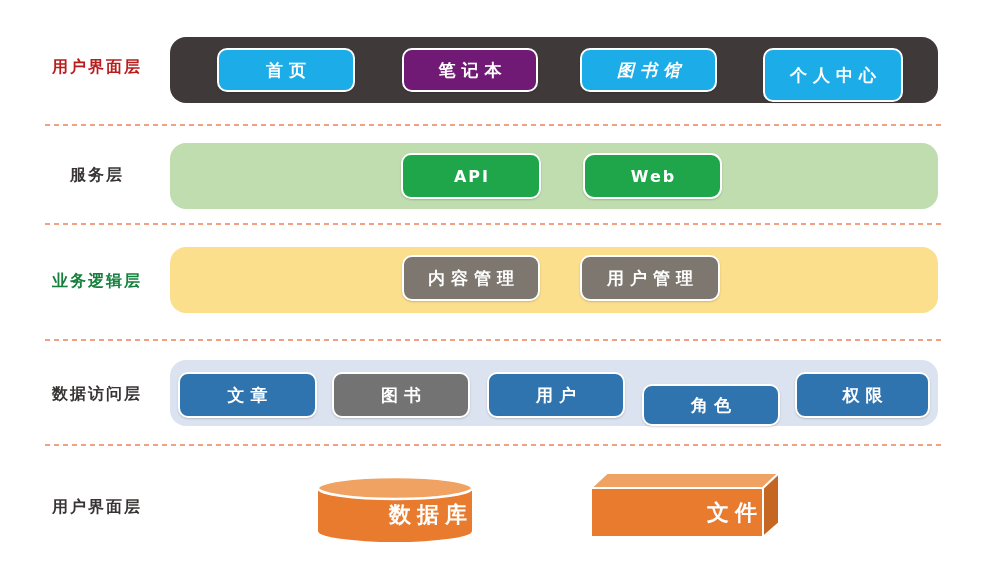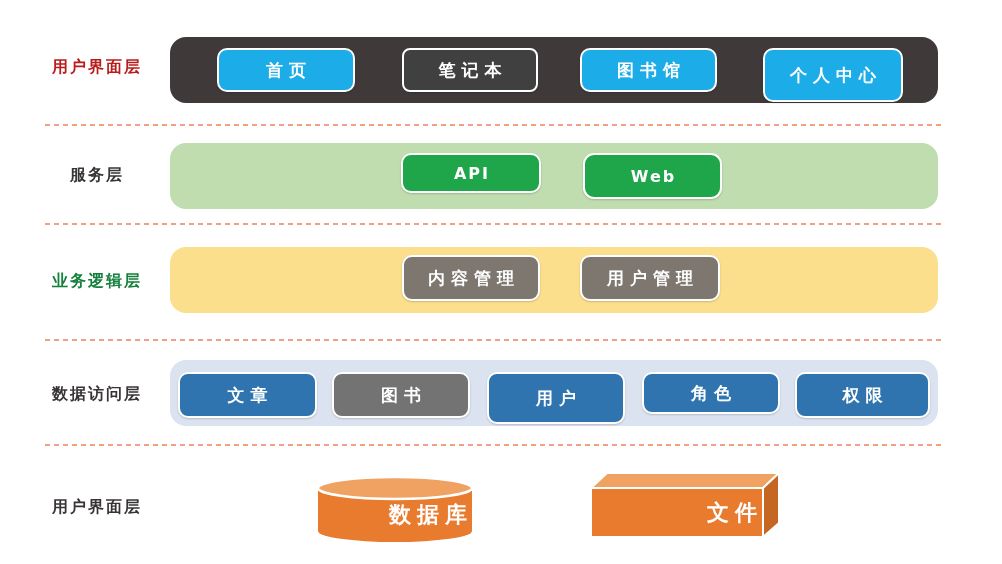--- a/index.html
+++ b/index.html
@@ -36,46 +36,46 @@
   }
 </style>
 </head>
 <body>
 
 <div class="canvas">
 
   <div class="row-label" style="top: 55px; color: #b91c1c;">用户界面层</div>
   <div class="bar" style="top: 37px; background-color: rgb(63, 58, 57);"></div>
   <div class="btn" style="left: 217px; top: 48px; width: 138px; height: 44px; background-color: rgb(28, 172, 232);">首页</div>
-  <div class="btn" style="left: 402px; top: 48px; width: 136px; height: 44px; background-color: #404040; border-radius: 8px;">笔记本</div>
-  <div class="btn" style="left: 580px; top: 48px; width: 137px; height: 44px; background-color: rgb(28, 172, 232);">图书馆</div>
+  <div class="btn" style="left: 402px; top: 48px; width: 136px; height: 44px; background-color: #701a75;">笔记本</div>
+  <div class="btn" style="left: 580px; top: 48px; width: 137px; height: 44px; background-color: rgb(28, 172, 232); font-style: italic;">图书馆</div>
   <div class="btn" style="left: 763px; top: 48px; width: 140px; height: 54px; background-color: rgb(28, 172, 232);">个人中心</div>
 
   <div class="sep" style="top: 124px; color: rgb(241, 161, 131);"></div>
 
   <div class="row-label" style="top: 163px; color: rgb(56, 52, 52);">服务层</div>
   <div class="bar" style="top: 143px; background-color: rgb(191, 221, 174);"></div>
-  <div class="btn latin" style="left: 401px; top: 153px; width: 140px; height: 40px; background-color: rgb(31, 166, 75); text-align: center;">API</div>
+  <div class="btn latin" style="left: 401px; top: 153px; width: 140px; height: 46px; background-color: rgb(31, 166, 75); text-align: center;">API</div>
   <div class="btn latin" style="left: 583px; top: 153px; width: 139px; height: 46px; background-color: rgb(31, 166, 75); border-radius: 11px;">Web</div>
 
   <div class="sep" style="top: 223px; color: rgb(241, 161, 131);"></div>
 
   <div class="row-label" style="top: 269px; color: #15803d;">业务逻辑层</div>
   <div class="bar" style="top: 247px; background-color: rgb(251, 223, 141);"></div>
   <div class="btn" style="left: 402px; top: 255px; width: 138px; height: 46px; background-color: rgb(125, 119, 112);">内容管理</div>
   <div class="btn" style="left: 580px; top: 255px; width: 140px; height: 46px; background-color: rgb(125, 119, 112);">用户管理</div>
 
   <div class="sep" style="top: 339px; color: rgb(241, 161, 131);"></div>
 
   <div class="row-label" style="top: 382px; color: rgb(56, 52, 52);">数据访问层</div>
   <div class="bar" style="top: 360px; background-color: rgb(220, 227, 240);"></div>
   <div class="btn" style="left: 178px; top: 372px; width: 139px; height: 46px; background-color: rgb(47, 116, 174);">文章</div>
   <div class="btn" style="left: 332px; top: 372px; width: 138px; height: 46px; background-color: #737373;">图书</div>
-  <div class="btn" style="left: 487px; top: 372px; width: 138px; height: 52px; background-color: rgb(47, 116, 174);">用户</div>
-  <div class="btn" style="left: 642px; top: 372px; width: 138px; height: 42px; background-color: rgb(47, 116, 174);">角色</div>
+  <div class="btn" style="left: 487px; top: 372px; width: 138px; height: 46px; background-color: rgb(47, 116, 174);">用户</div>
+  <div class="btn" style="left: 642px; top: 384px; width: 138px; height: 42px; background-color: rgb(47, 116, 174);">角色</div>
   <div class="btn" style="left: 795px; top: 372px; width: 135px; height: 46px; background-color: rgb(47, 116, 174);">权限</div>
 
   <div class="sep" style="top: 444px; color: rgb(241, 161, 131);"></div>
 
   <div class="row-label" style="top: 495px; color: rgb(56, 52, 52);">用户界面层</div>
 
   <svg class="shape" style="left:317px;top:475px" width="156" height="68" viewBox="0 0 156 68">
     <path d="M1,13 L1,56 A77,11 0 0 0 155,56 L155,13 Z" style="fill: rgb(232, 123, 46);"></path>
     <ellipse cx="78" cy="13" rx="77" ry="11" stroke-width="2.5" style="fill: rgb(240, 162, 99); stroke: rgb(255, 255, 255);"></ellipse>
   </svg>

